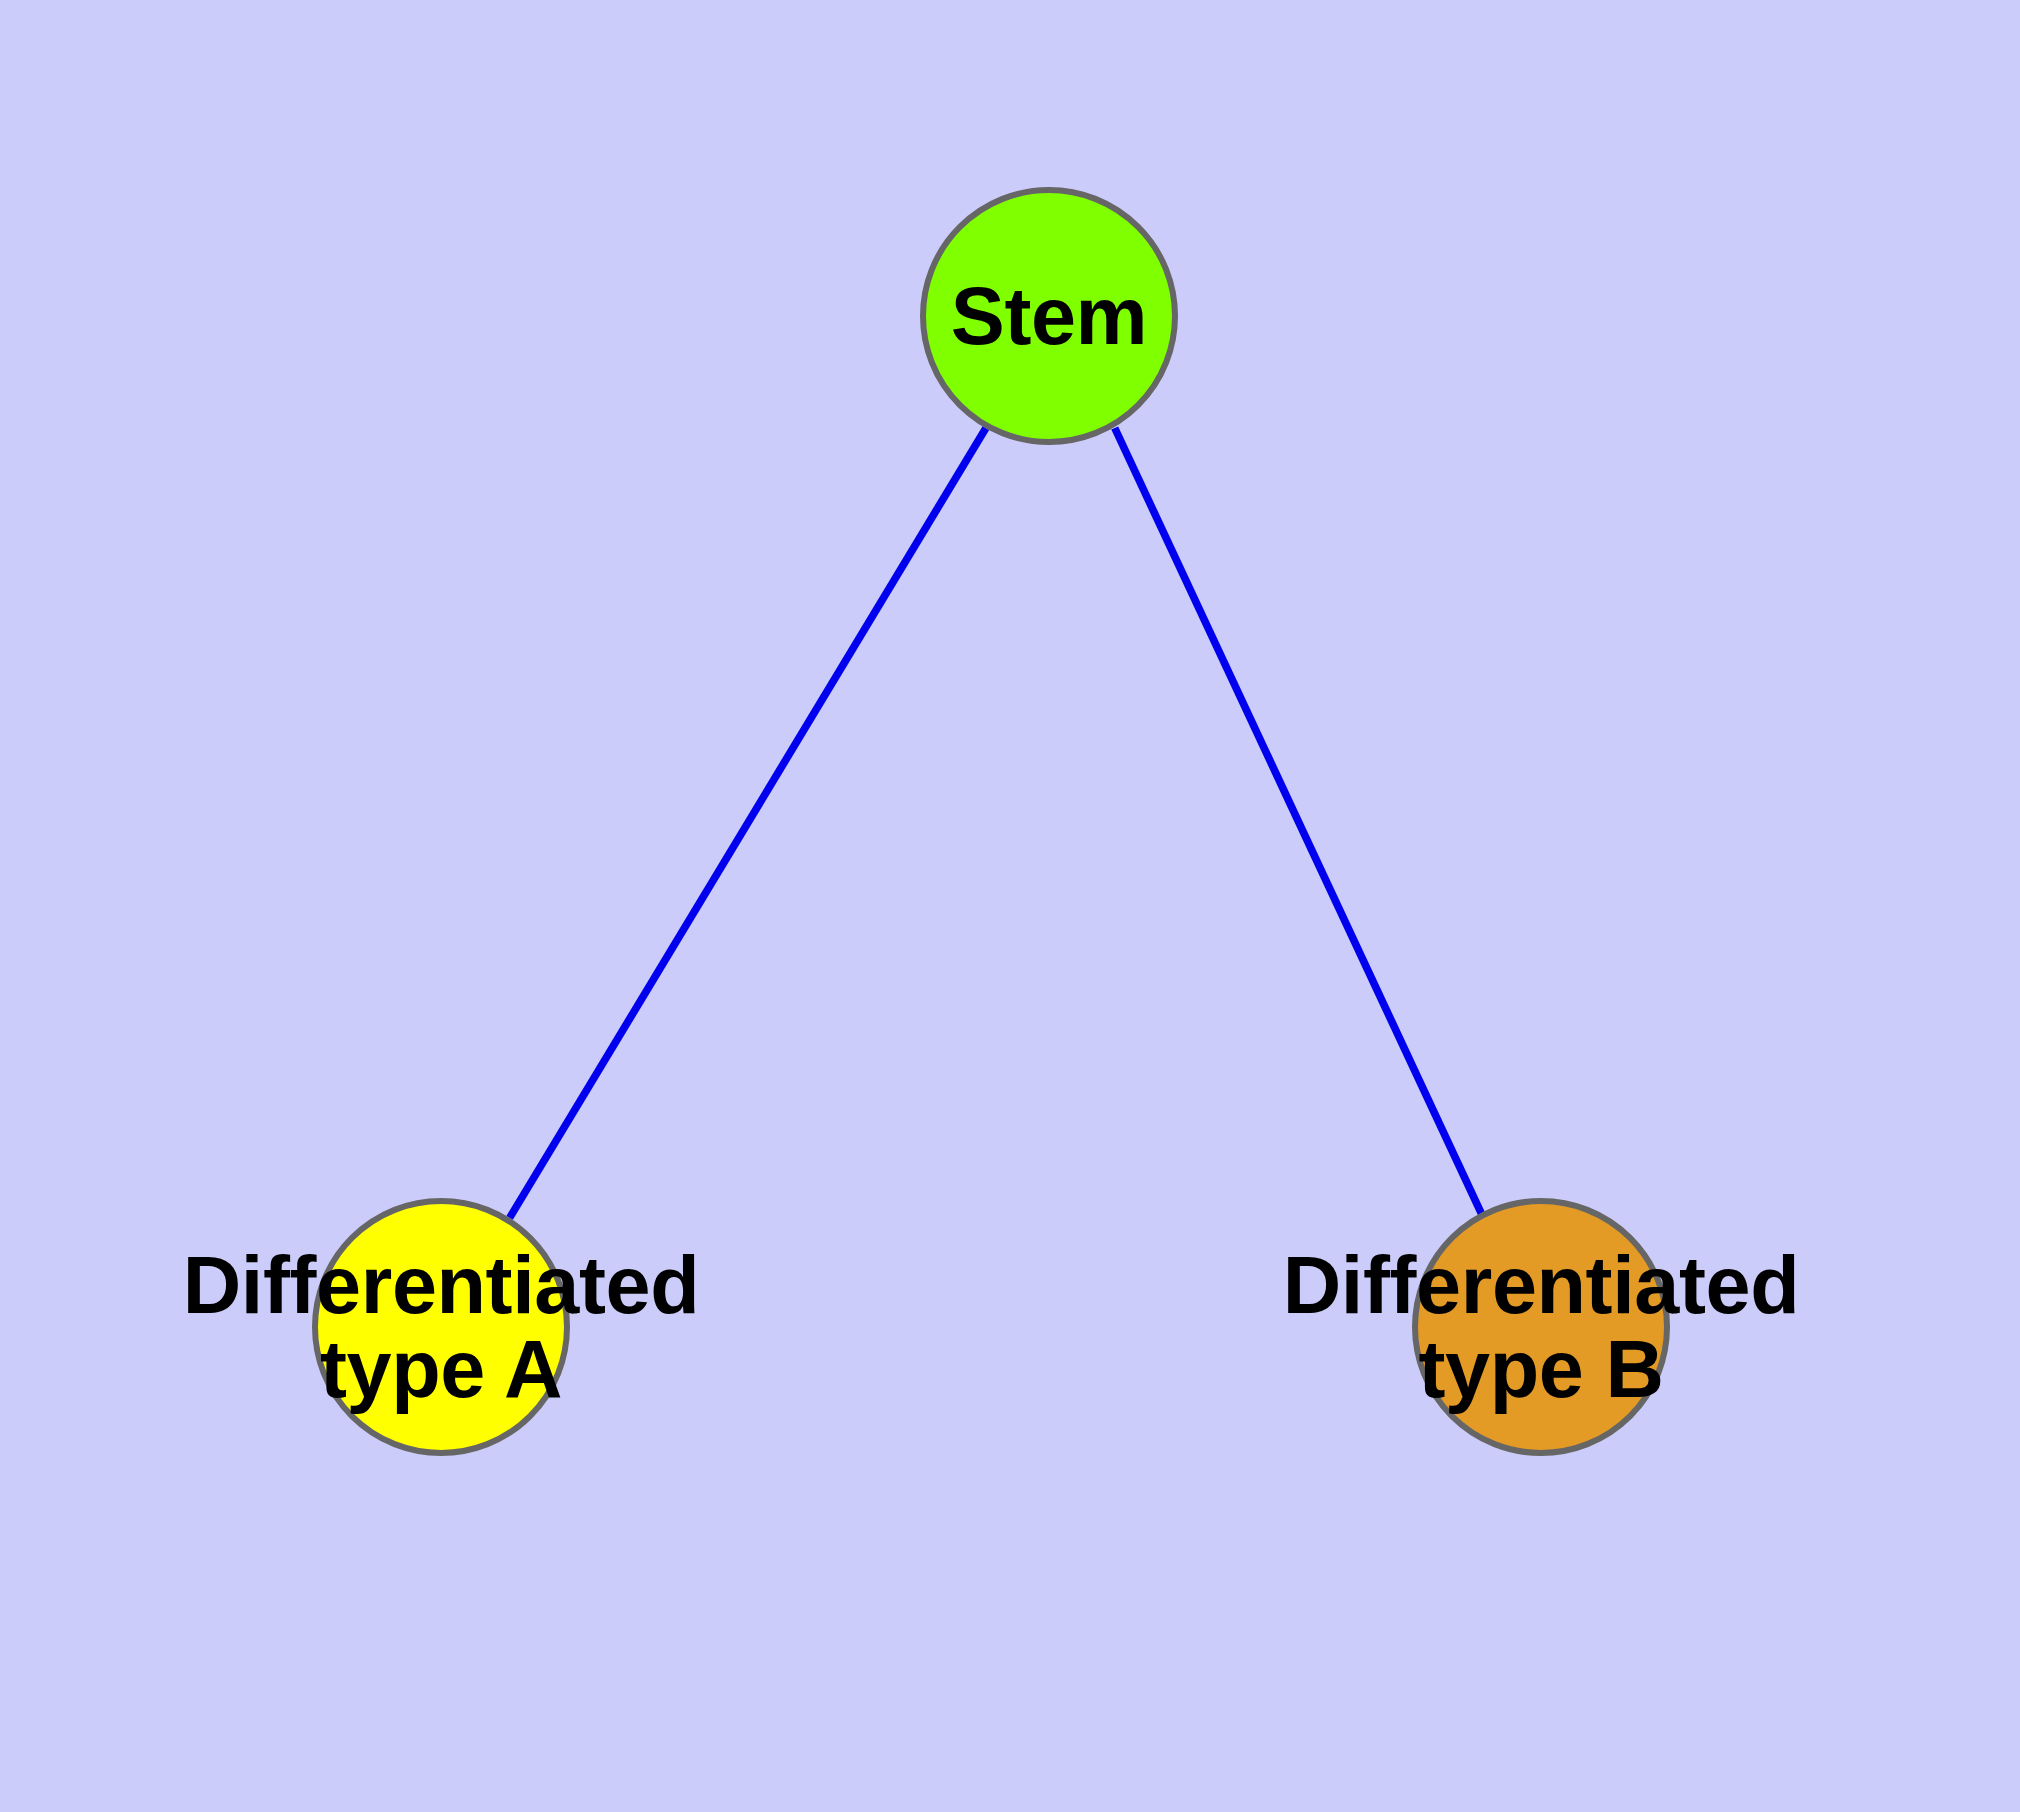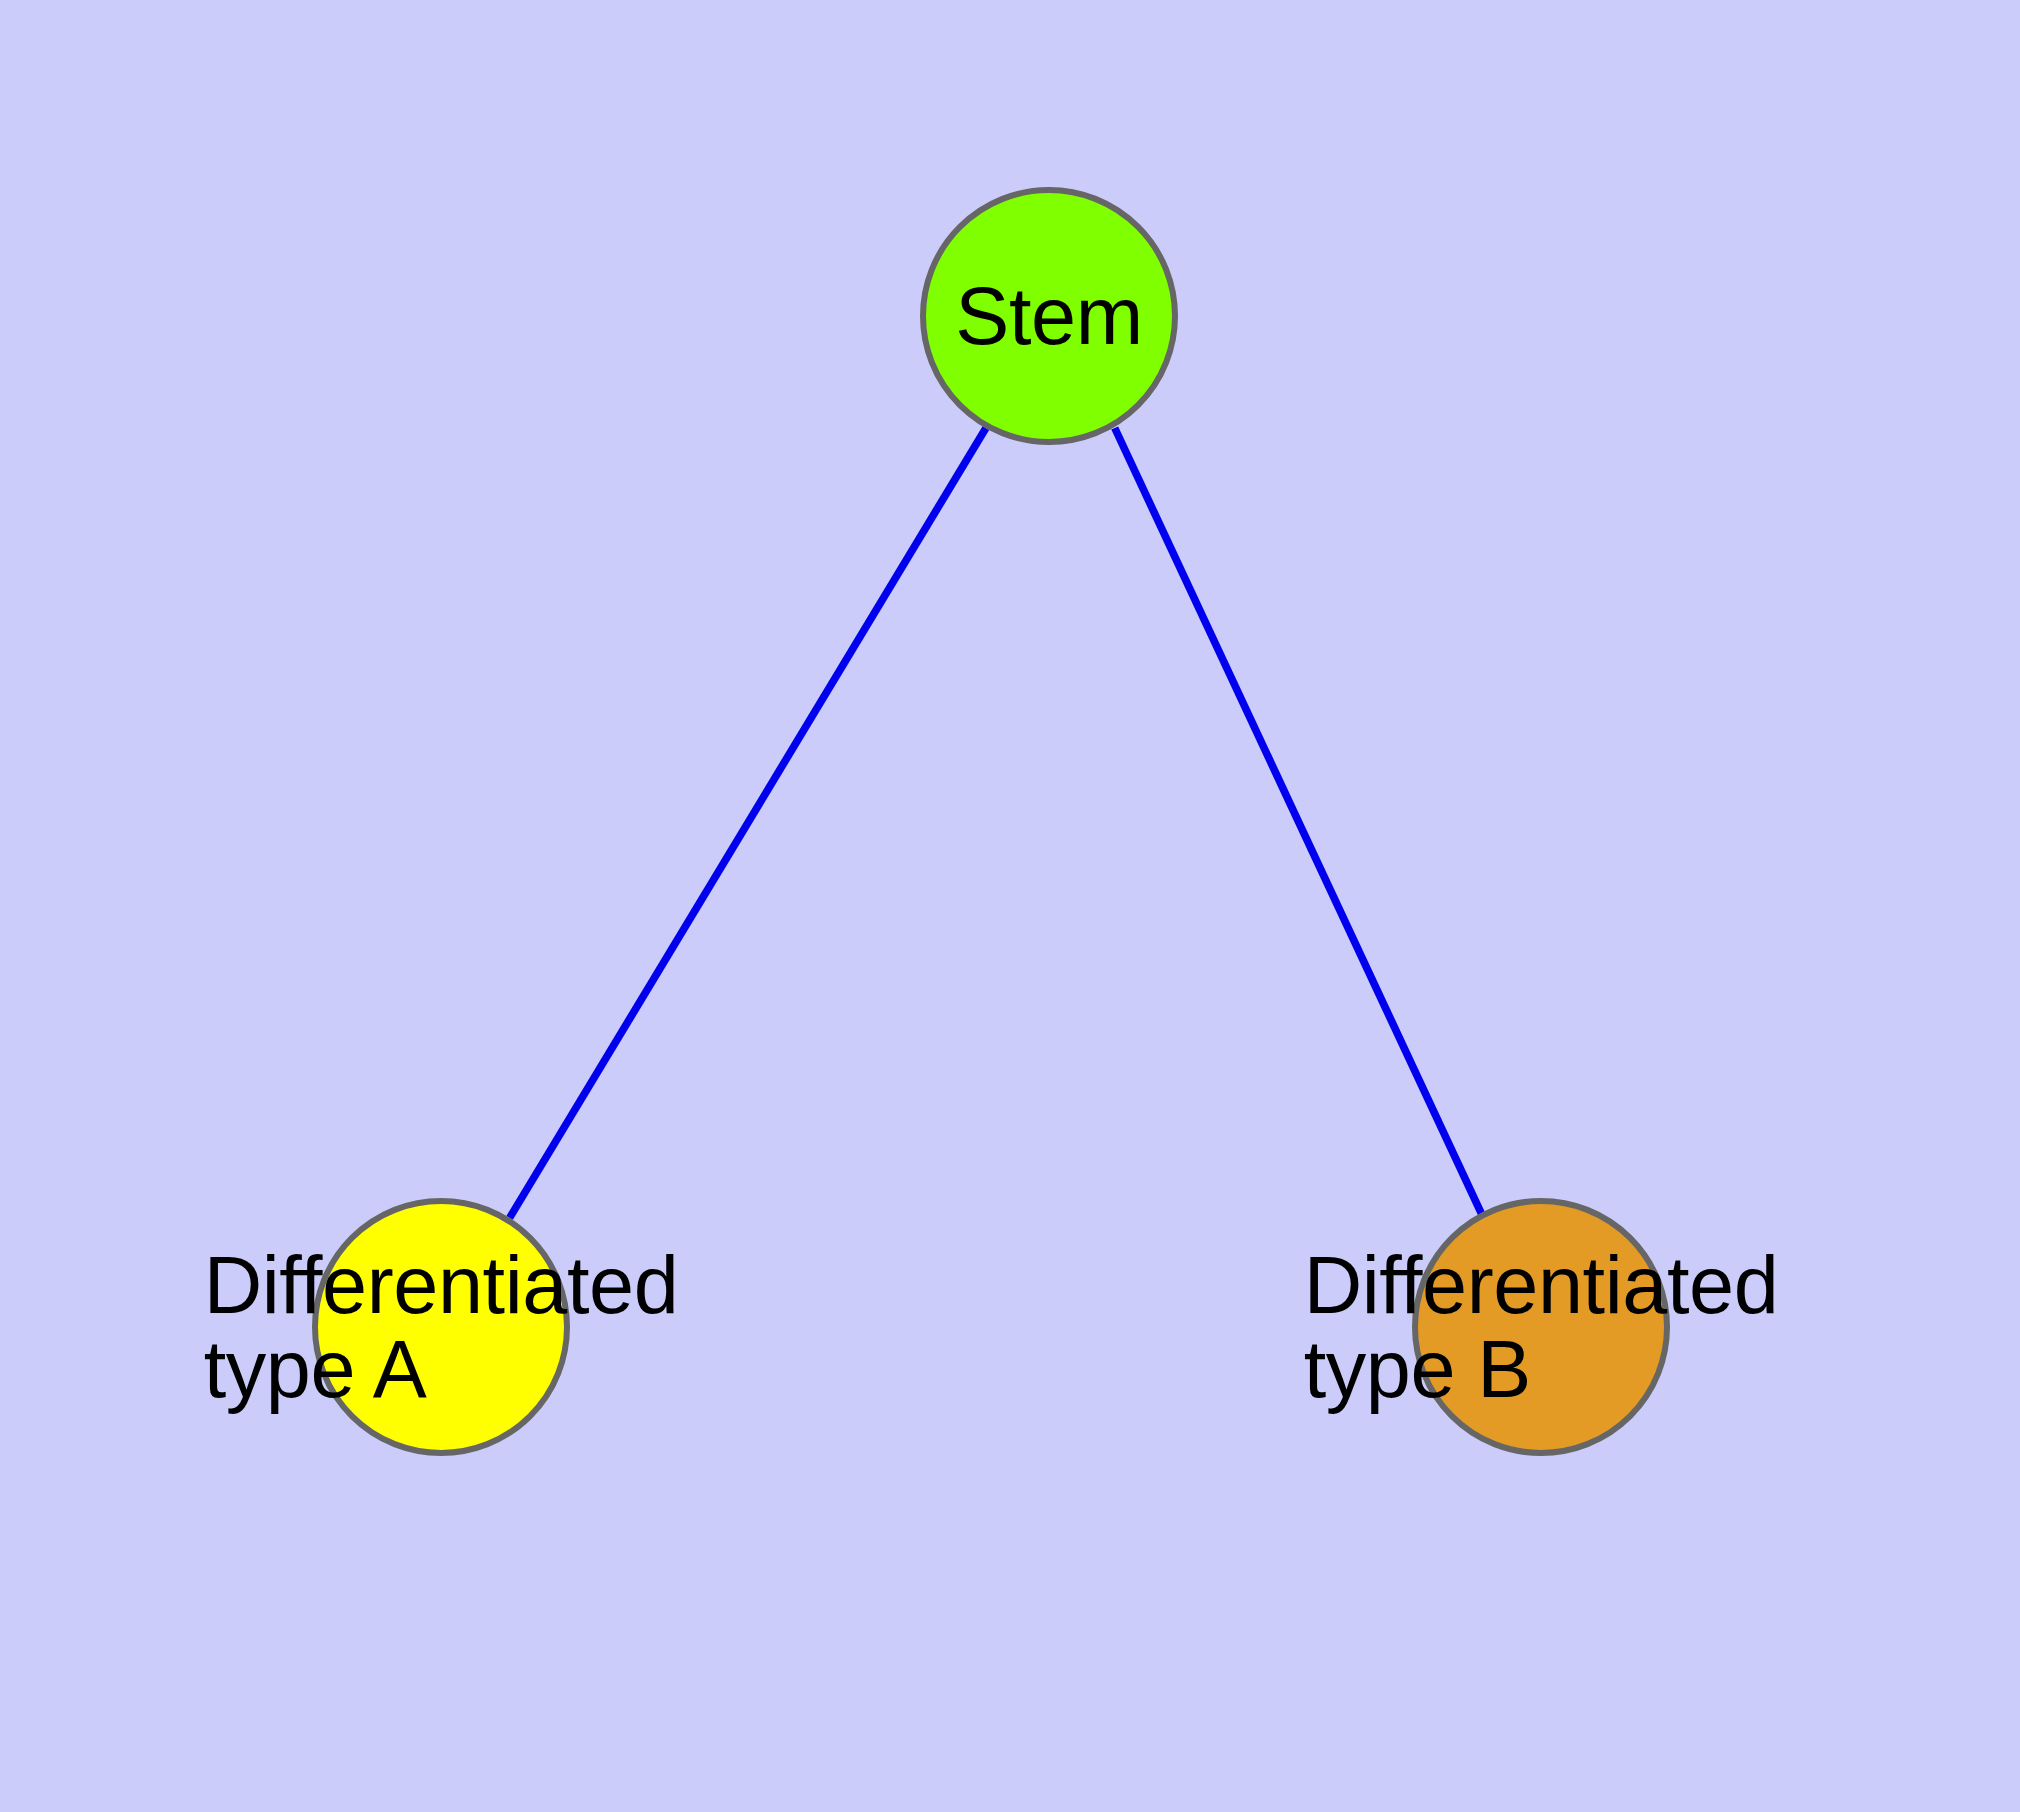--- a/index.html
+++ b/index.html
@@ -43,23 +43,24 @@
     left: 0;
     top: 0;
     border-radius: 50%;
     box-sizing: border-box;
     border: 6px solid #666666;
   }
   .node-label {
     position: relative;
     z-index: 3;
     color: #000000;
-    font-weight: normal;
+    font-weight: bold;
     font-size: 81px;
     line-height: 1.04;
+    text-align: center;
     white-space: pre;
     letter-spacing: -0.4px;
   }
   .node-stem .node-circle { background: #7fff00; }
   .node-type-a .node-circle { background: #ffff00; }
   .node-type-b .node-circle { background: #e39b26; }
 </style>
 </head>
 <body>
 

